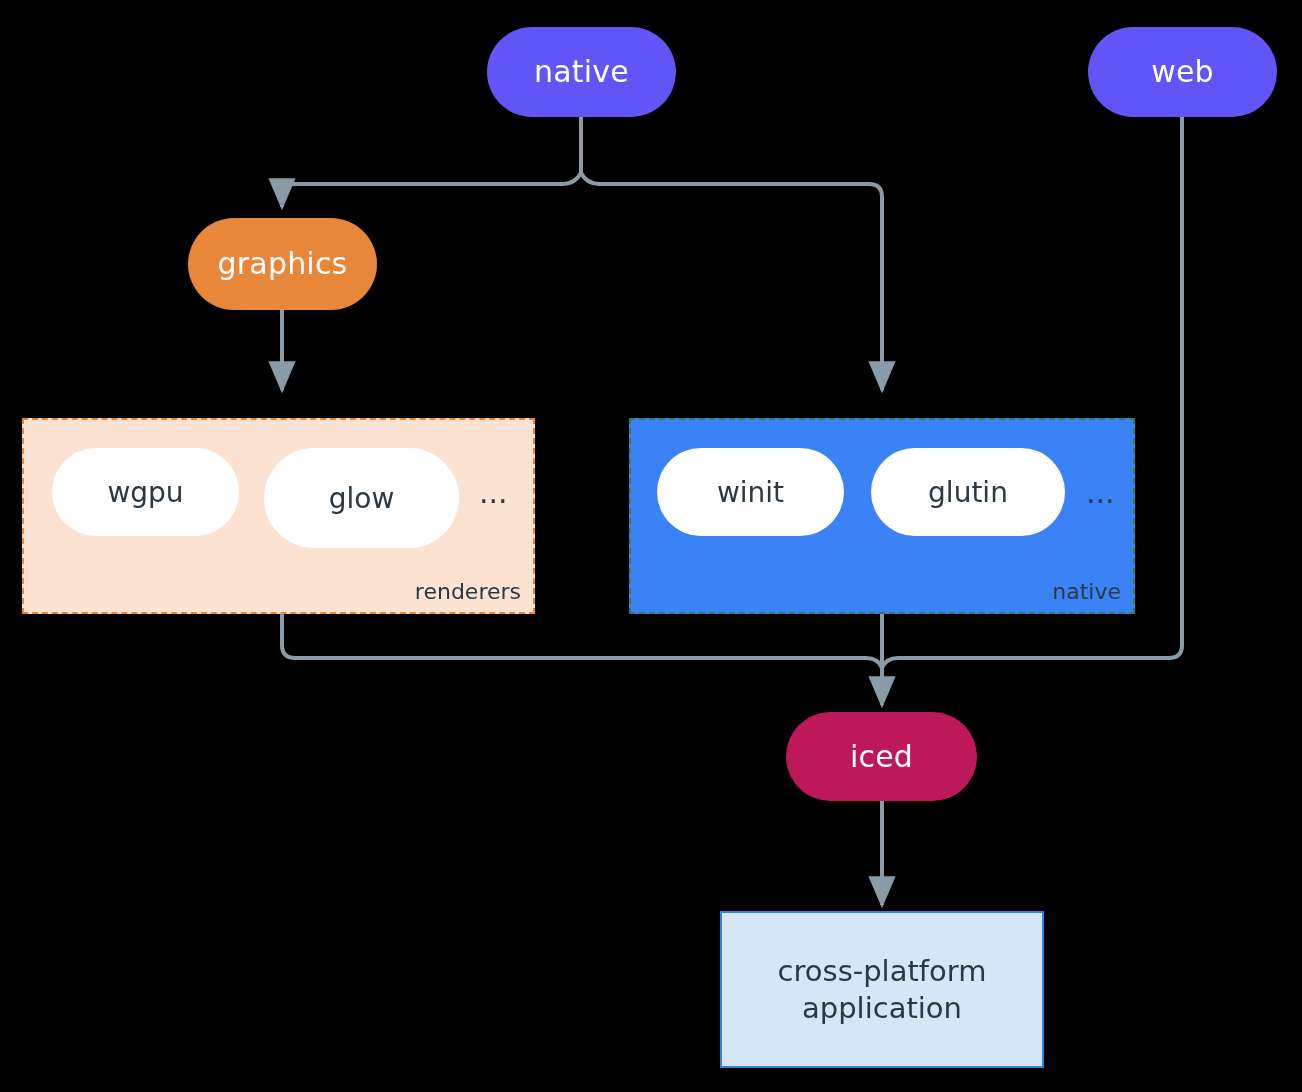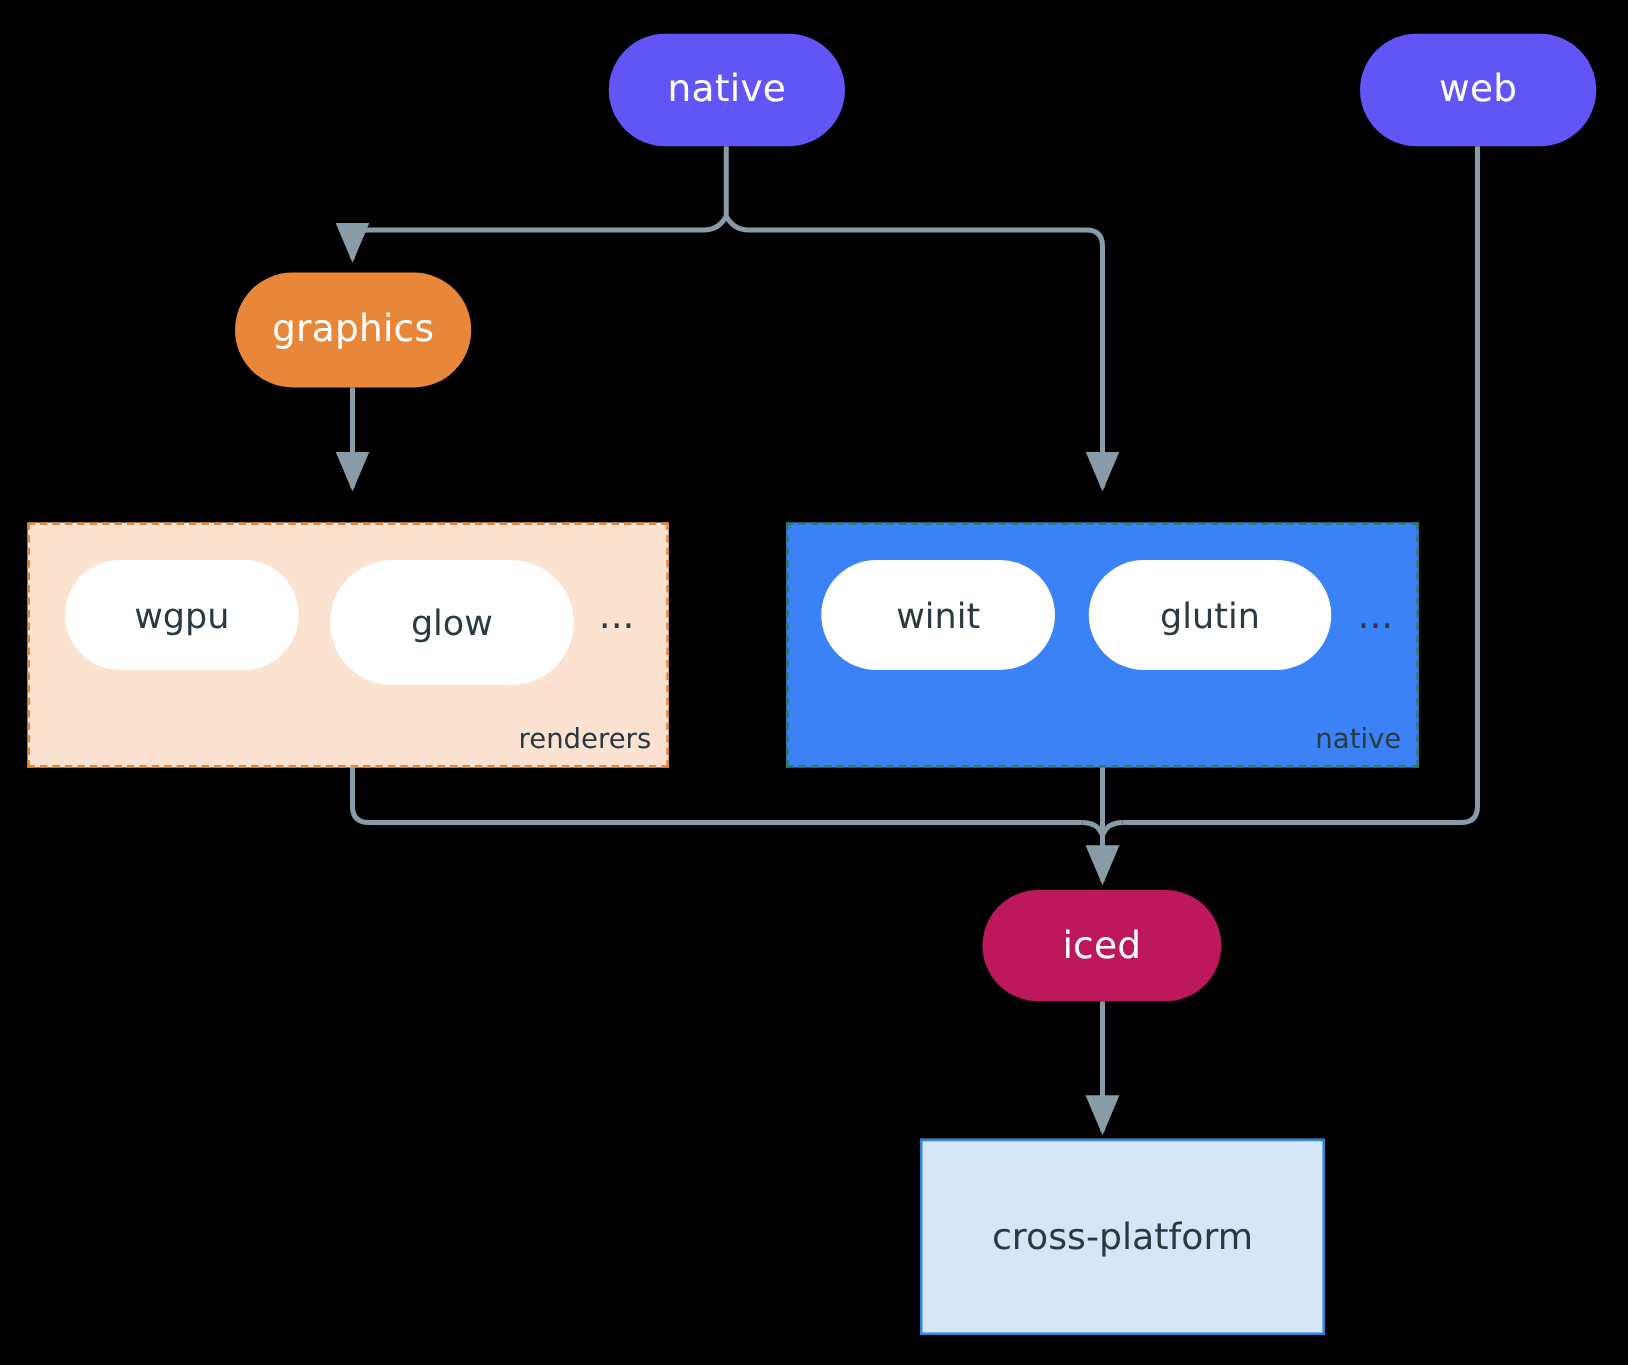--- a/index.html
+++ b/index.html
@@ -173,17 +173,18 @@
 
     <div class="ellipsis" style="left:455px; top:58px; height:30px;">...</div>
 
     <div class="cluster-label">native</div>
   </div>
 
   <div class="node pill pill-iced" style="left:786px; top:712px; width:191px; height:89px;">
     <span>iced</span>
   </div>
 
-  <div class="node rect-app" style="left:720px; top:911px; width:324px; height:157px; flex-direction:column;margin-left:16px;">
+  <div class="node rect-app" style="left:720px; top:911px; width:324px; height:157px; flex-direction:column;">
     <span>cross-platform</span>
+    <span>application</span>
   </div>
 
 </div>
 
 </body></html>

